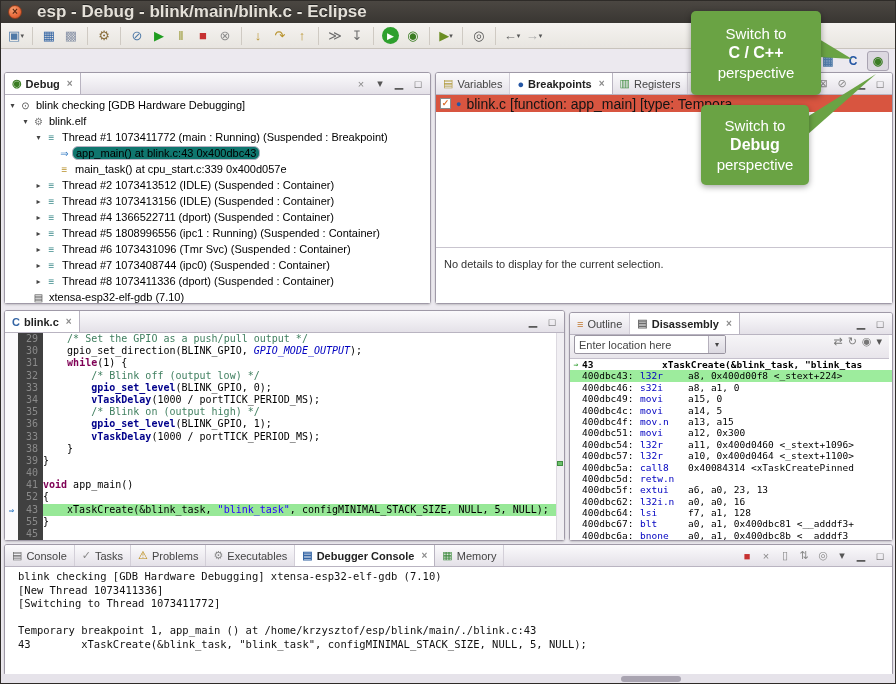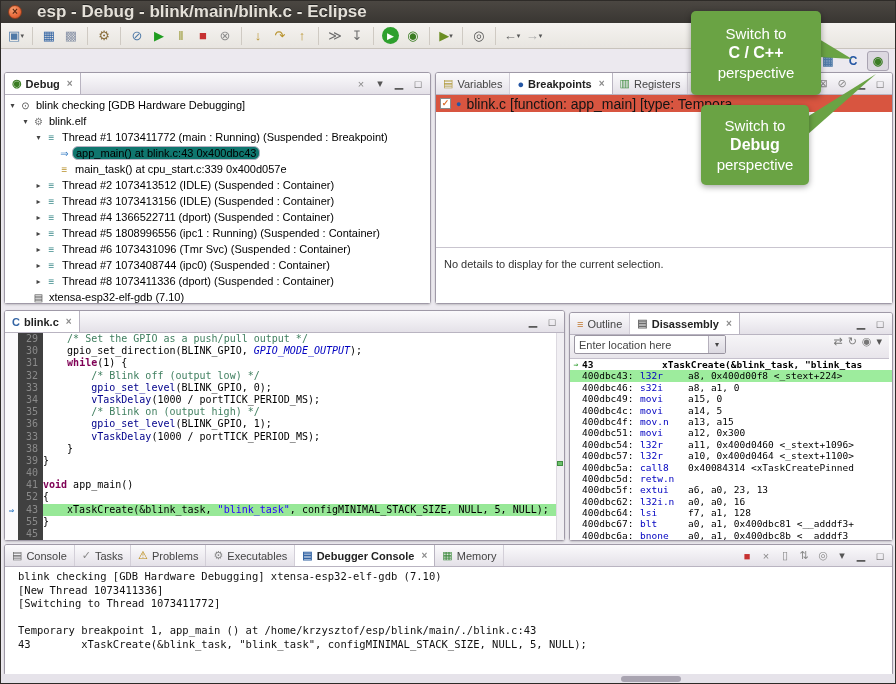--- a/index.html
+++ b/index.html
@@ -63,21 +63,21 @@
   .cline{display:flex;height:12.2px;font-family:"DejaVu Sans Mono",monospace;font-size:10px;line-height:12.2px;white-space:pre}
   .cmark{width:13px;flex:none;background:#fbfafc;color:#2e78c2;font-size:9px;text-align:center;font-weight:bold}
   .cnum{width:25px;flex:none;text-align:right;color:#8a8a8a;padding-right:5px;background:#404040}
   .ctxt{flex:1}
   .cline.cur .ctxt{background:var(--curline)}
   .sc-c{color:#3f7f5f}
   .sc-k{color:#7f0055;font-weight:bold}
   .sc-s{color:#2a00ff}
   .sc-m{}
   .sc-e{color:#0000c0;font-style:italic}
-  .sc-f{color:#00008b;font-weight:normal}
+  .sc-f{color:#00008b;font-weight:bold}
   .oruler{position:absolute;right:0;top:22px;bottom:0;width:8px;background:#f1eff3;border-left:1px solid #dcd9e0}
   .omark{position:absolute;right:1px;width:6px;height:5px;background:#6cc06c;border:1px solid #3f8f3f}
 
   
   .subbar{position:absolute;left:0;right:3px;top:22px;height:24px;background:linear-gradient(#f6f5f7,#e8e5eb);border-bottom:1px solid #c5c0cc;display:flex;align-items:flex-start;padding:0 4px;gap:6px}
   .combo{display:flex;align-items:stretch;height:19px;border:1px solid #9a95a1;background:#fff;width:152px;border-radius:2px;overflow:hidden}
   .combo input{border:0;outline:0;flex:1;font-family:"Liberation Sans",sans-serif;font-size:11px;padding:0 4px;color:#444;min-width:0;background:transparent}
   .caret{width:17px;background:linear-gradient(#f2f1f4,#dcd9e1);border-left:1px solid #b5b0bc;display:flex;align-items:center;justify-content:center;font-size:8px;color:#444}
   .subtools{margin-left:auto;display:flex;gap:5px;padding-right:3px}
   .subtools .ico{font-size:11px}

